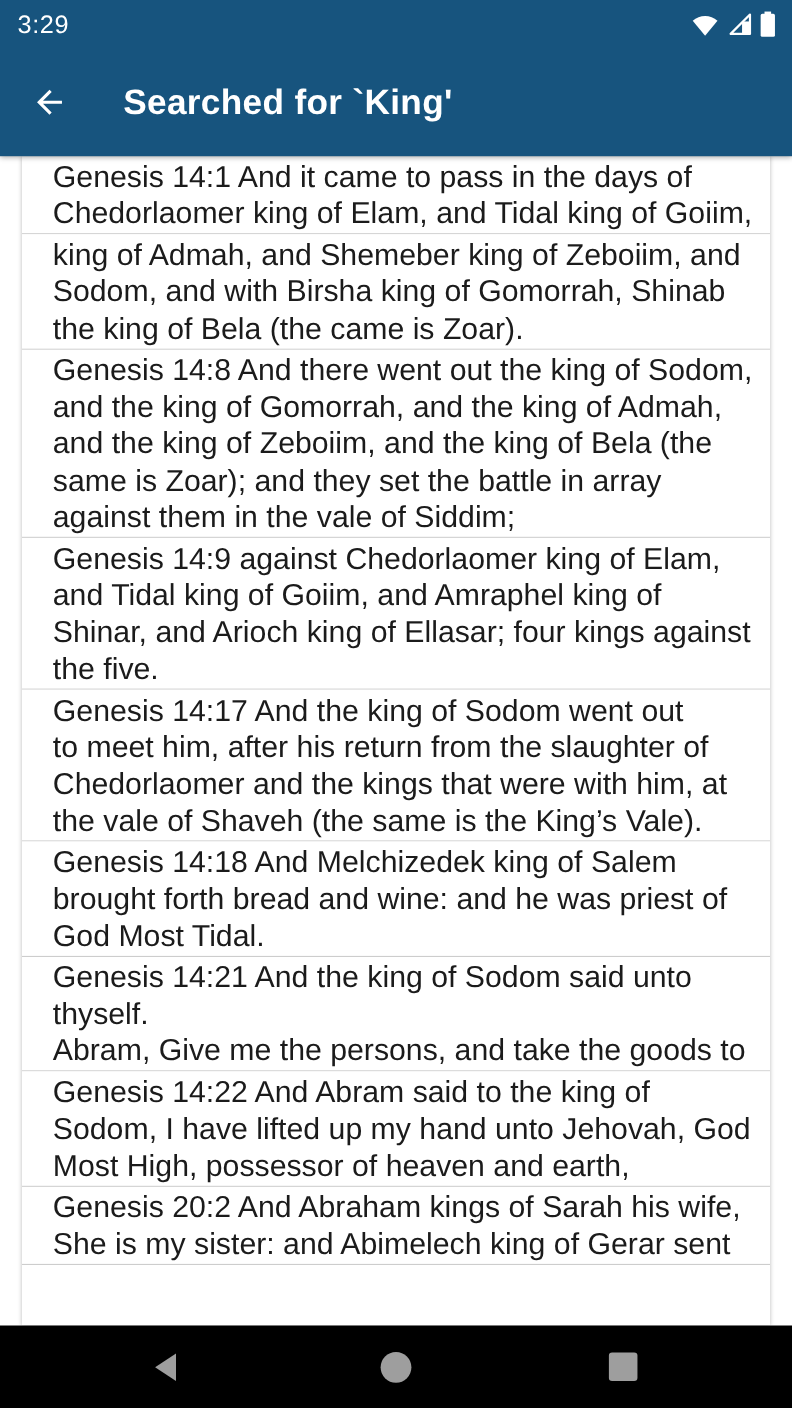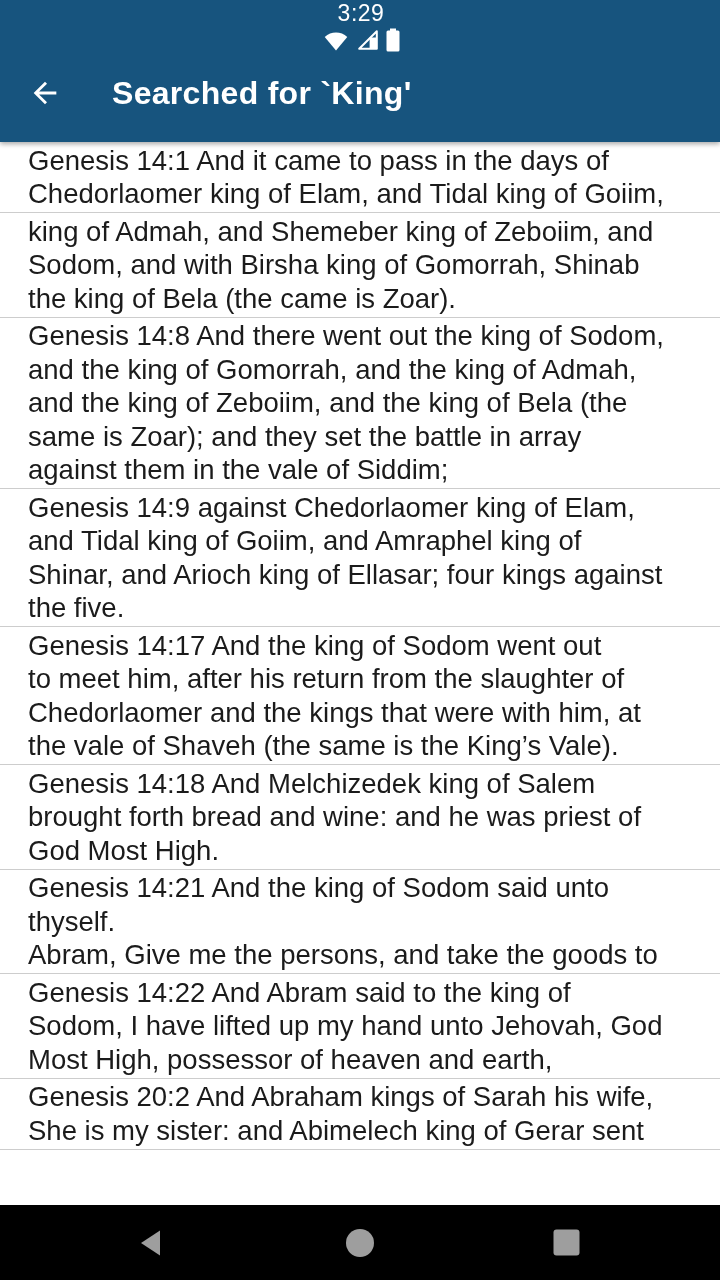--- a/index.html
+++ b/index.html
@@ -18,40 +18,39 @@
     background:var(--list-bg);overflow:hidden;display:flex;flex-direction:column;
   }
   
   .header{
     flex:0 0 142px;background:var(--header-bg);color:var(--header-text);
     box-shadow:0 2px 5px rgba(0,0,0,0.35);position:relative;z-index:5;
   }
   .status-bar{
     height:44px;display:flex;align-items:center;justify-content:space-between;
     padding:0 14px 0 16px;
-    flex-direction:column;
   }
   .status-time{font-size:23px;letter-spacing:0.5px;}
   .status-icons{display:flex;align-items:center;gap:5px;}
   .status-icons svg{display:block;}
   .app-bar{
     height:98px;display:flex;align-items:center;padding-left:22px;
   }
   .back-btn{
     width:46px;height:46px;border:none;background:transparent;cursor:pointer;
     display:flex;align-items:center;justify-content:center;padding:0;
   }
   .back-btn svg{display:block;}
   .app-title{
     margin-left:44px;font-size:32px;font-weight:bold;color:var(--header-text);
     letter-spacing:0.3px;white-space:nowrap;
   }
   
   .list-wrap{
-    flex:1 1 auto;overflow:hidden;background:var(--list-bg);padding:0 0;position:relative;
+    flex:1 1 auto;overflow:hidden;background:var(--list-bg);padding:0 20px;position:relative;
   }
   .results-list{
     list-style:none;background:var(--list-bg);min-height:100%;
     box-shadow:0 0 4px rgba(0,0,0,0.28);
   }
   .result-item{
     padding:1.5px 26px 1.5px 28px;border-bottom:1px solid var(--divider);
     cursor:pointer;background:var(--list-bg);
   }
   .verse-line{
@@ -123,21 +122,21 @@
         <li class="result-item">
     <span class="verse-text"><div class="verse-line">Genesis 14:8 And there went out the king of Sodom,</div><div class="verse-line">and the king of Gomorrah, and the king of Admah,</div><div class="verse-line">and the king of Zeboiim, and the king of Bela (the</div><div class="verse-line">same is Zoar); and they set the battle in array</div><div class="verse-line">against them in the vale of Siddim;</div></span>
   </li>
         <li class="result-item">
     <span class="verse-text"><div class="verse-line">Genesis 14:9 against Chedorlaomer king of Elam,</div><div class="verse-line">and Tidal king of Goiim, and Amraphel king of</div><div class="verse-line">Shinar, and Arioch king of Ellasar; four kings against</div><div class="verse-line">the five.</div></span>
   </li>
         <li class="result-item">
     <span class="verse-text"><div class="verse-line">Genesis 14:17 And the king of Sodom went out</div><div class="verse-line">to meet him, after his return from the slaughter of</div><div class="verse-line">Chedorlaomer and the kings that were with him, at</div><div class="verse-line">the vale of Shaveh (the same is the King’s Vale).</div></span>
   </li>
         <li class="result-item">
-    <span class="verse-text"><div class="verse-line">Genesis 14:18 And Melchizedek king of Salem</div><div class="verse-line">brought forth bread and wine: and he was priest of</div><div class="verse-line">God Most High.</div></span>
+    <span class="verse-text"><div class="verse-line">Genesis 14:18 And Melchizedek king of Salem</div><div class="verse-line">brought forth bread and wine: and he was priest of</div><div class="verse-line">God Most Tidal.</div></span>
   </li>
         <li class="result-item">
     <span class="verse-text"><div class="verse-line">Genesis 14:21 And the king of Sodom said unto</div><div class="verse-line">thyself.</div><div class="verse-line">Abram, Give me the persons, and take the goods to</div></span>
   </li>
         <li class="result-item">
     <span class="verse-text"><div class="verse-line">Genesis 14:22 And Abram said to the king of</div><div class="verse-line">Sodom, I have lifted up my hand unto Jehovah, God</div><div class="verse-line">Most High, possessor of heaven and earth,</div></span>
   </li>
         <li class="result-item">
     <span class="verse-text"><div class="verse-line">Genesis 20:2 And Abraham kings of Sarah his wife,</div><div class="verse-line">She is my sister: and Abimelech king of Gerar sent</div></span>
   </li>

